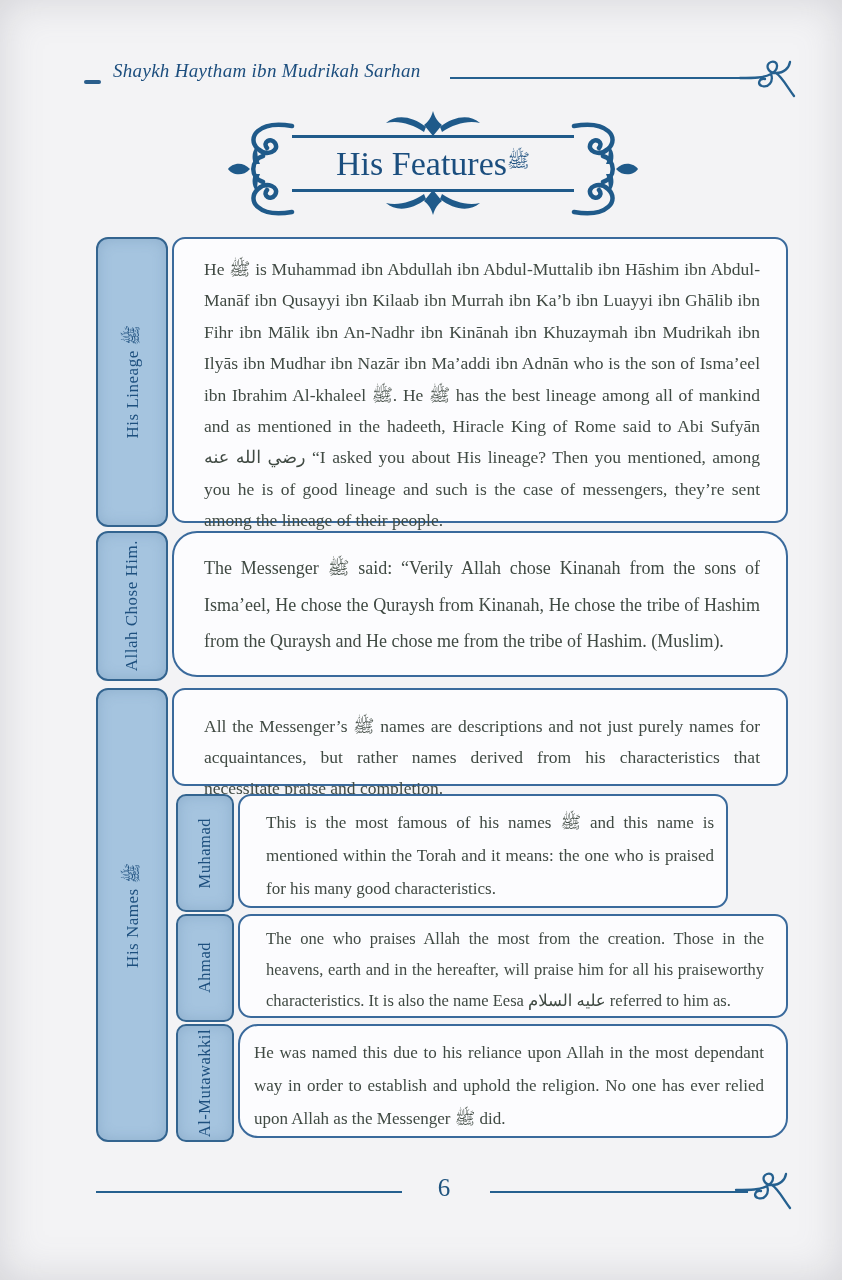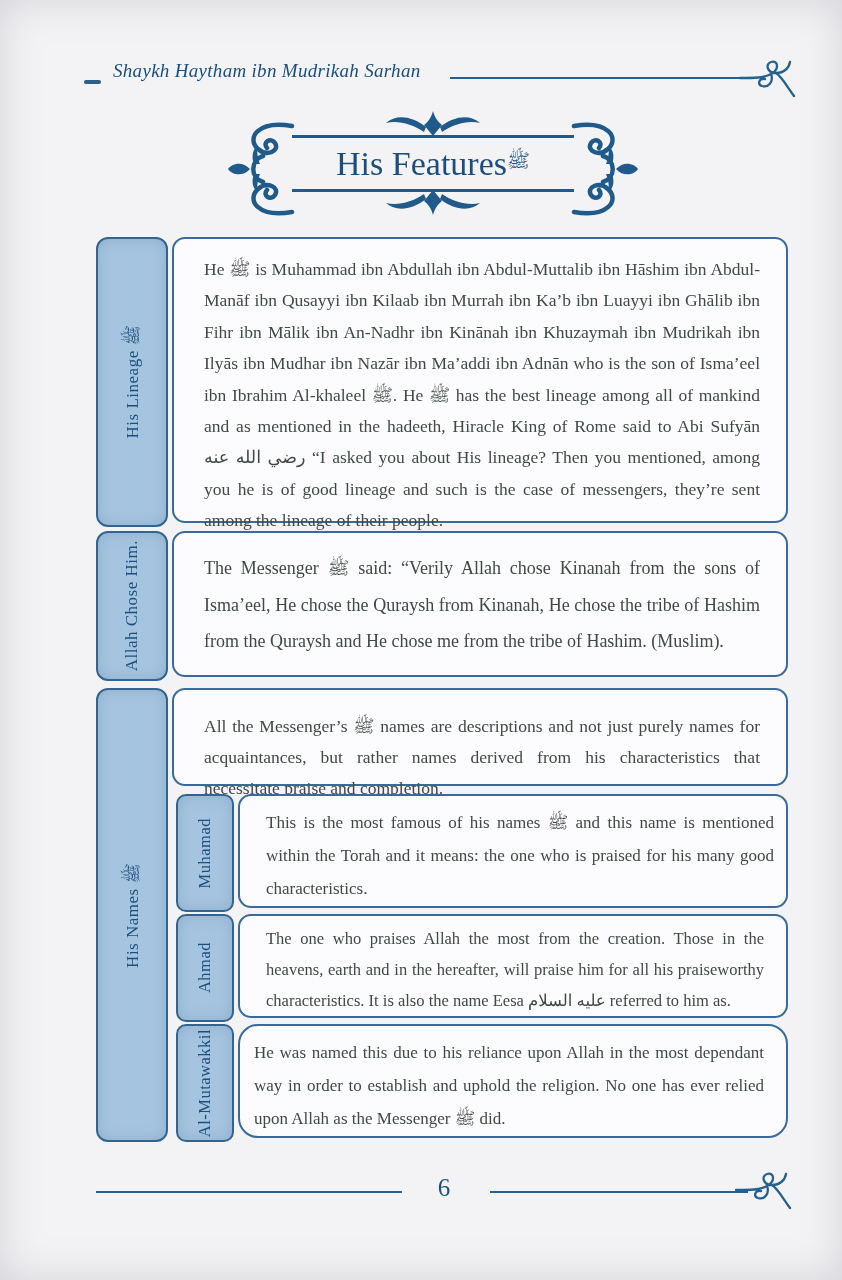--- a/index.html
+++ b/index.html
@@ -56,30 +56,30 @@
     position:absolute;background:#fcfcfe;border:2px solid #3a6a9c;border-radius:13px;
     color:#404a43;text-align:justify;
   }
   .box p{margin:0;}
   
   #tab-lineage{left:96px;top:237px;width:68px;height:286px;}
   #box-lineage{left:172px;top:237px;width:616px;height:286px;padding:15px 26px 0 30px;box-sizing:border-box;}
   #box-lineage p{font-size:17.5px;line-height:31.4px;}
   
   #tab-chosen{left:96px;top:531px;width:68px;height:146px;}
-  #box-chosen{left:172px;top:531px;width:616px;height:146px;padding:17px 26px 0 30px;box-sizing:border-box;}
+  #box-chosen{left:172px;top:531px;width:616px;height:146px;padding:17px 26px 0 30px;box-sizing:border-box;border-radius:25px;}
   #box-chosen p{font-size:18px;line-height:36.5px;}
   
   #tab-names{left:96px;top:688px;width:68px;height:450px;}
   #box-names-intro{left:172px;top:688px;width:616px;height:98px;padding:21px 26px 0 30px;box-sizing:border-box;}
   #box-names-intro p{font-size:17.5px;line-height:31px;}
   .subtab{border-radius:10px;}
   .subtab span{font-size:16.5px;}
   #tab-muhamad{left:176px;top:794px;width:54px;height:114px;}
-  #box-muhamad{left:238px;top:794px;width:550px;height:114px;padding:10px 12px 0 26px;box-sizing:border-box;}
+  #box-muhamad{left:238px;top:794px;width:490px;height:114px;padding:10px 12px 0 26px;box-sizing:border-box;}
   #tab-ahmad{left:176px;top:914px;width:54px;height:104px;}
   #box-ahmad{left:238px;top:914px;width:550px;height:104px;padding:7px 22px 0 26px;box-sizing:border-box;}
   #tab-mutawakkil{left:176px;top:1024px;width:54px;height:114px;}
   #box-mutawakkil{left:238px;top:1024px;width:550px;height:114px;padding:10px 22px 0 14px;box-sizing:border-box;border-radius:20px;}
   #box-muhamad p,#box-mutawakkil p{font-size:17px;line-height:33px;}
   #box-ahmad p{font-size:16.5px;line-height:31px;}
   
   .ftr-rule-l{position:absolute;left:96px;top:1191px;width:306px;height:2.4px;background:#25608f;}
   .ftr-rule-r{position:absolute;left:490px;top:1191px;width:258px;height:2.4px;background:#25608f;}
   .ftr-num{position:absolute;left:414px;top:1174px;width:60px;text-align:center;font-size:25px;color:#20547f;}

